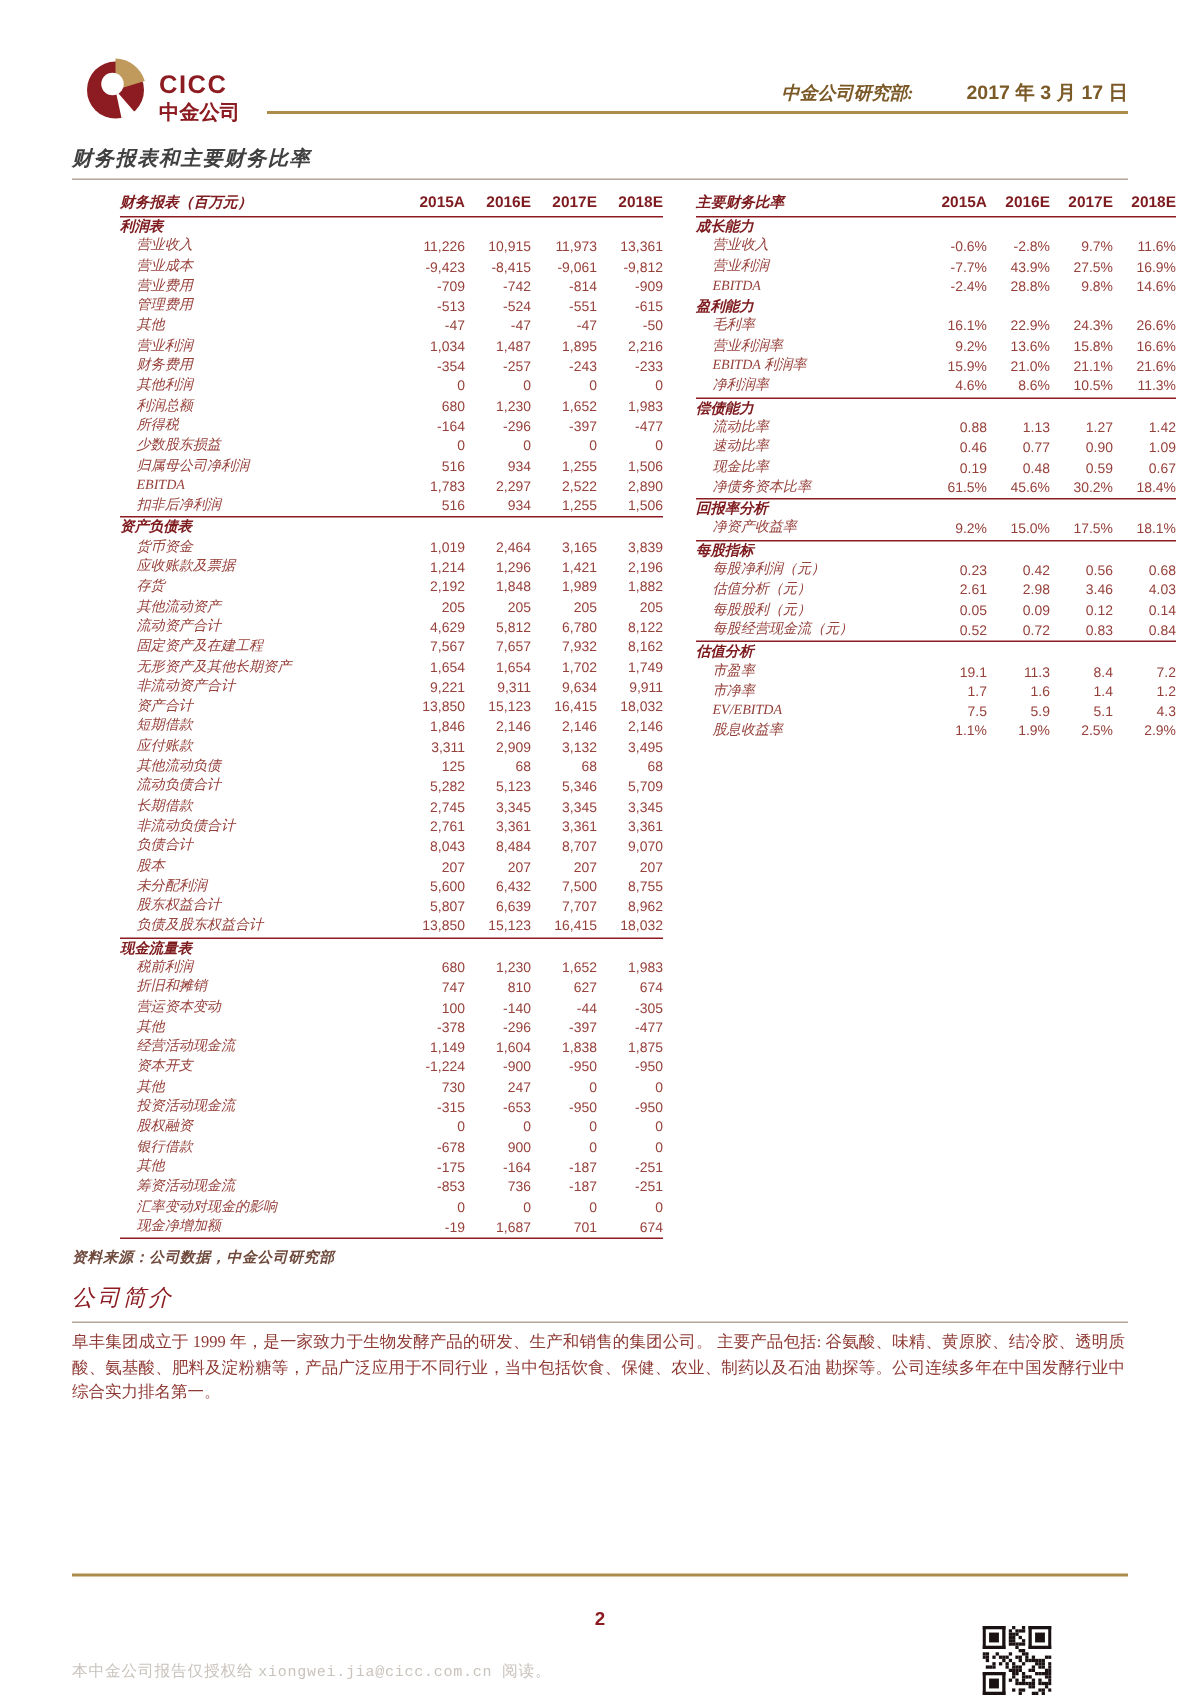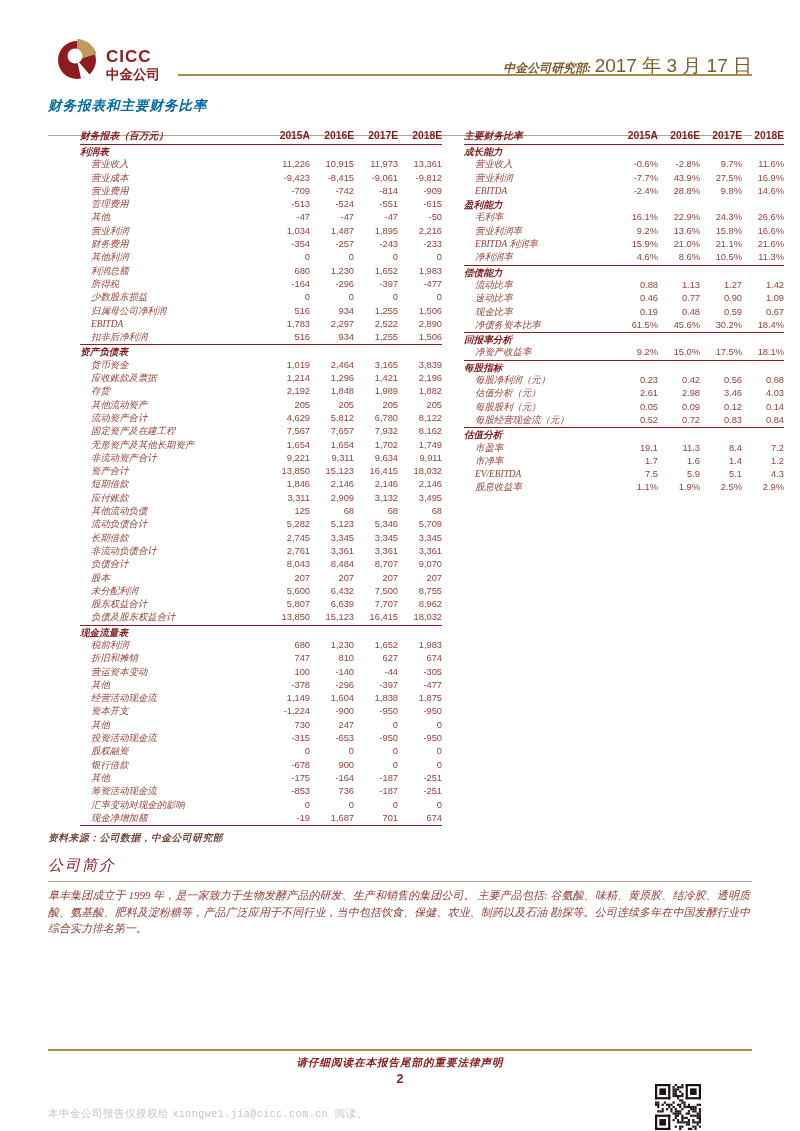--- a/index.html
+++ b/index.html
@@ -8,29 +8,29 @@
     font-family:"Liberation Sans", sans-serif; overflow:hidden;
   }
   
   .logo-wrap { position:absolute; left:56px; top:37px; display:flex; align-items:flex-end; }
   .logo-mark { width:42px; height:44px; }
   .logo-text { margin-left:8px; color:#8c1c21; line-height:1; }
   .logo-cicc { font-weight:bold; font-size:17px; letter-spacing:1px; font-family:"Liberation Sans",sans-serif; }
   .logo-cn   { font-weight:bold; font-size:13.5px; margin-top:3px; font-family:"Liberation Serif",serif; }
   .dept-date { position:absolute; right:48px; top:53px; color:#7c5a28; font-size:12px; }
   .dept-date .d-label { font-family:"Liberation Serif",serif; font-weight:bold; font-style:italic; }
-  .dept-date .d-date  { font-weight:normal; font-size:19px; font-family:"Liberation Sans",sans-serif; }
+  .dept-date .d-date  { font-weight:bold; font-size:13px; font-family:"Liberation Sans",sans-serif;margin-left:32px; }
   .gold-rule-top { position:absolute; left:178px; right:48px; top:74px; height:2px; background:#ab8c4b; }
 
   
   .section-title {
     position:absolute; left:48px; right:48px; top:97px;
     font-family:"Liberation Serif",serif; font-style:italic; font-weight:bold;
-    font-size:13.5px; color:#0369a1; letter-spacing:1px;
-    padding-bottom:20px; border-bottom:1.5px solid #b3a698;
+    font-size:13.5px; color:#404040; letter-spacing:1px;
+    padding-bottom:4px; border-bottom:1.5px solid #b3a698;
   }
 
   
   .tables { position:absolute; left:48px; top:128px; width:704px; display:flex; justify-content:space-between;margin-left:32px; }
   .fin-table { font-size:9.3px; color:#96403a; }
   .fin-table.left  { width:362px; }
   .fin-table.right { width:320px; }
   .t-head { display:flex; height:16px; line-height:16px; border-bottom:1.8px solid #8c1c21;
             color:#7e1b1f; font-weight:bold; }
   .t-head .t-label { flex:1; font-family:"Liberation Serif",serif; font-style:italic; font-size:9.8px; }
@@ -45,21 +45,21 @@
 
   
   .source-note { position:absolute; left:48px; top:832px; font-family:"Liberation Serif",serif;
                  font-style:italic; font-weight:bold; font-size:9.8px; color:#6f4a3d; letter-spacing:0.5px; }
 
   
   .profile-title { position:absolute; left:48px; right:48px; top:856px;
                    font-family:"Liberation Serif",serif; font-style:italic; font-size:15px;
                    color:#8c1c21; letter-spacing:2px; padding-bottom:6px; border-bottom:1.2px solid #b3a698; }
   .profile-text { position:absolute; left:48px; right:50px; top:887px;
-                  font-family:"Liberation Serif",serif; font-style:italic;
+                  font-family:"Liberation Serif",serif; 
                   font-size:11px; line-height:16.5px; color:#8f3a34; text-align:justify; }
 
   
   .gold-rule-bottom { position:absolute; left:48px; right:48px; top:1049px; height:2px; background:#ab8c4b; }
   .legal-note { position:absolute; left:0; right:0; top:1056px; text-align:center;
                 font-family:"Liberation Serif",serif; font-style:italic; font-weight:bold;
                 font-size:10.5px; color:#8c1c21; letter-spacing:1px; }
   .page-num { position:absolute; left:0; right:0; top:1072px; text-align:center;
               font-weight:bold; font-size:12.5px; color:#8c1c21; }
   .watermark { position:absolute; left:48px; top:1107px; font-size:10.5px; color:#c9c3bd;
@@ -615,21 +615,20 @@
         </div>
       </div>
   </div>
 
   <div class="source-note">资料来源：公司数据，中金公司研究部</div>
 
   <div class="profile-title">公司简介</div>
   <div class="profile-text">阜丰集团成立于 1999 年，是一家致力于生物发酵产品的研发、生产和销售的集团公司。 主要产品包括: 谷氨酸、味精、黄原胶、结冷胶、透明质酸、氨基酸、肥料及淀粉糖等，产品广泛应用于不同行业，当中包括饮食、保健、农业、制药以及石油 勘探等。公司连续多年在中国发酵行业中综合实力排名第一。</div>
 
   <div class="gold-rule-bottom"></div>
-  <div class="legal-note">请仔细阅读在本报告尾部的重要法律声明</div>
   <div class="page-num">2</div>
   <div class="watermark">
     <span>本中金公司报告仅授权给</span>
     <span class="wm-email"> <span>xiongwei.jia@cicc.com.cn</span> </span>
     <span>阅读。</span>
   </div>
   <svg class="qr" id="qr-svg" viewBox="0 0 21 21">
       <rect x="0" y="0" width="7" height="1" fill="#1a1212"></rect>
       <rect x="0" y="6" width="7" height="1" fill="#1a1212"></rect>
       <rect x="0" y="0" width="1" height="7" fill="#1a1212"></rect>

